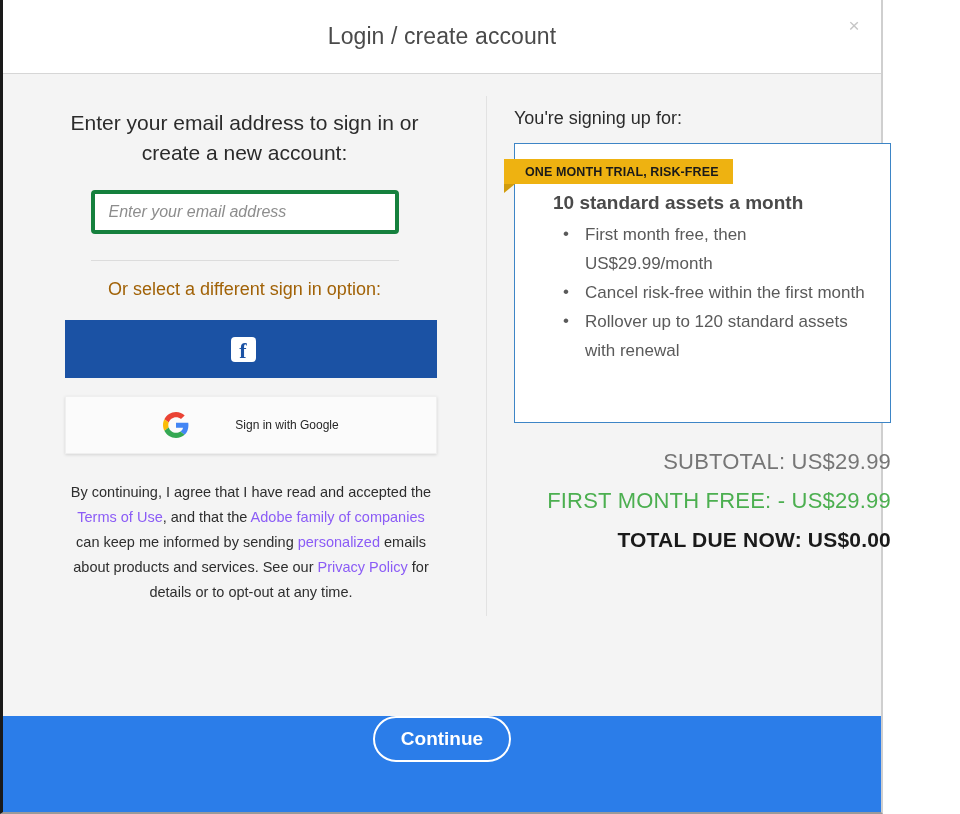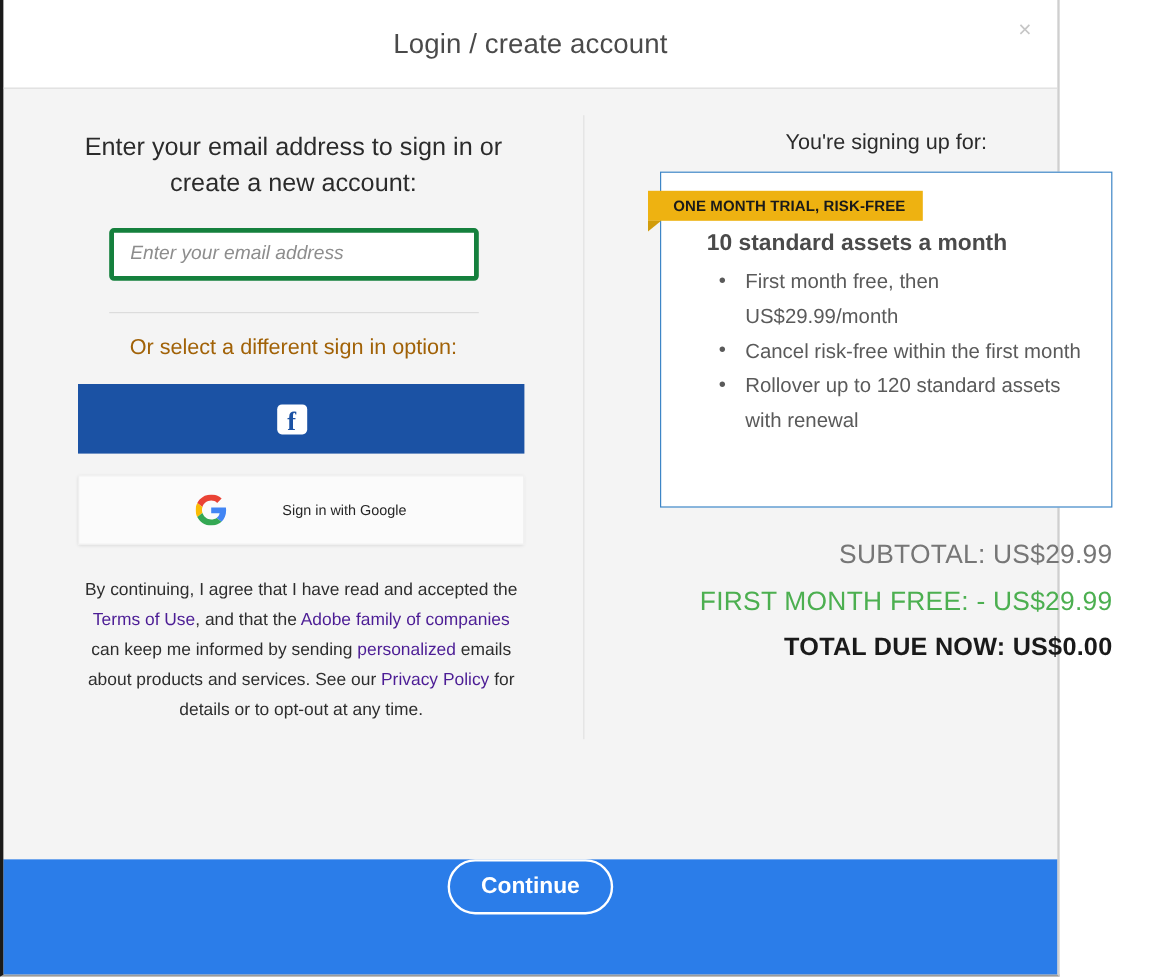--- a/index.html
+++ b/index.html
@@ -55,21 +55,20 @@
     line-height: 1;
     cursor: pointer;
   }
 
   
   .body {
     flex: 1 1 auto;
     position: relative;
     display: flex;
     background: #f4f4f4;
-    gap: 36px;
   }
 
   .divider-vert {
     position: absolute;
     left: 483px;
     top: 22px;
     width: 1px;
     height: 520px;
     background: #e2e2e2;
   }
@@ -190,36 +189,35 @@
 
   .legal {
     width: 372px;
     margin: 26px auto 0 auto;
     font-size: 14.5px;
     line-height: 25px;
     color: #2e2e2e;
     text-align: center;
   }
   .legal a {
-    color: #4c1d95;
+    color: #8b5cf6;
     text-decoration: none;
     cursor: pointer;
   }
 
   
   .right-panel {
     flex: 1 1 auto;
     padding: 34px 72px 0 28px;
   }
 
   .signup-label {
     font-size: 18px;
     color: #2b2b2b;
     margin-bottom: 14px;
-    text-align: center;
   }
 
   .plan-card {
     position: relative;
     width: 377px;
     height: 280px;
     background: #ffffff;
     border: 1px solid #3d85c6;
     padding: 38px 22px 0 22px;
   }

